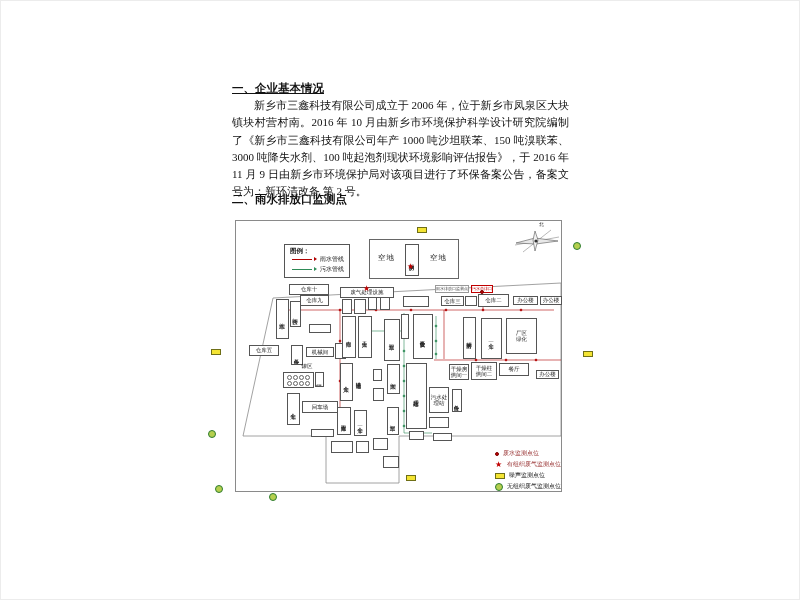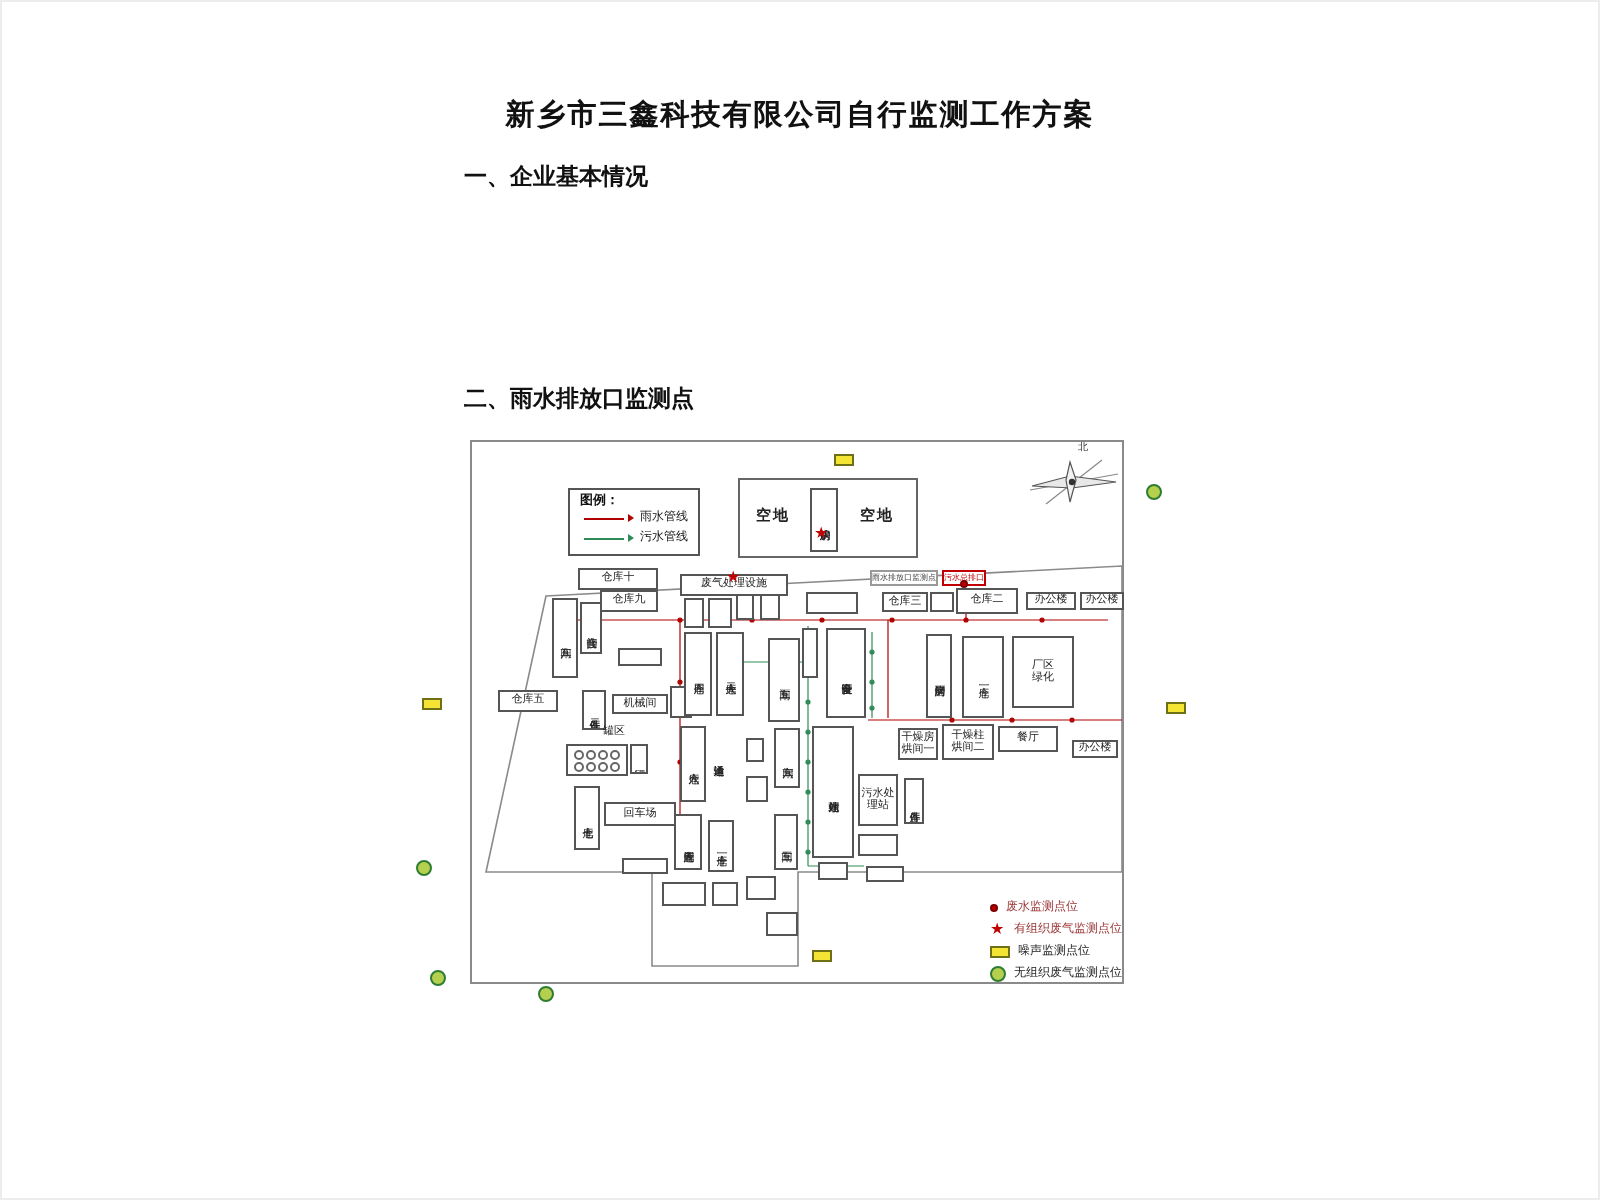--- a/index.html
+++ b/index.html
@@ -1,21 +1,21 @@
 <!DOCTYPE html>
 <html><head>
 <meta charset="utf-8">
 <style>
   html,body{margin:0;padding:0;background:#fff;}
   .page{position:relative;width:800px;height:600px;background:#fff;overflow:hidden;
         font-family:"Liberation Serif","DejaVu Serif",serif;color:#111;
         box-shadow:inset 0 0 0 1px #ececec;}
   .doc-title{position:absolute;left:0;right:0;top:48px;text-align:center;
              font-size:14.5px;font-weight:bold;letter-spacing:1px;}
-  .h1{position:absolute;left:232px;top:81px;font-size:11.5px;font-weight:bold;}
+  .h1{position:absolute;left:232px;top:81px;font-size:11.5px;font-weight:bold;text-decoration:underline;}
   .para{position:absolute;left:232px;top:97px;width:337px;font-size:11px;
         line-height:17.3px;text-align:justify;text-indent:22px;}
   .h2{position:absolute;left:232px;top:192px;font-size:11.5px;font-weight:bold;}
 
   
   .map{position:absolute;left:235px;top:220px;width:327px;height:272px;
        border:1px solid #8a8a8a;box-sizing:border-box;font-size:5.5px;line-height:1.1;}
   .map svg.overlay{position:absolute;left:0;top:0;}
   .bld{position:absolute;border:1px solid #555;background:#fff;box-sizing:border-box;
        display:flex;align-items:center;justify-content:center;text-align:center;
@@ -32,21 +32,21 @@
   .map-legend{position:absolute;left:48px;top:23px;width:66px;height:34px;
               border:1px solid #555;box-sizing:border-box;background:#fff;}
   .map-legend .lg-title{font-size:6.5px;font-weight:bold;margin:2px 0 1px 5px;}
   .lg-row{display:flex;align-items:center;gap:3px;margin:0 0 2px 7px;font-size:6px;height:8px;}
   .pl-line{display:inline-block;width:20px;height:1px;}
   .pl-arrow{display:inline-block;width:0;height:0;border-top:2px solid transparent;
             border-bottom:2px solid transparent;border-left:3px solid #000;margin-left:-1px;}
 
   .top-block{position:absolute;left:133px;top:18px;width:90px;height:40px;
              border:1px solid #666;box-sizing:border-box;background:#fff;}
-  .lot-label{position:absolute;font-size:7.5px;letter-spacing:1px;color:#222;font-weight:bold;}
+  .lot-label{position:absolute;font-size:7.5px;letter-spacing:1px;color:#222;}
   .boiler{position:absolute;left:35px;top:4px;width:14px;height:32px;border:1px solid #555;
           box-sizing:border-box;writing-mode:vertical-rl;text-orientation:upright;
           font-size:5.5px;display:flex;align-items:center;justify-content:center;}
   .north-label{position:absolute;left:303px;top:1px;font-size:5px;color:#333;}
   .compass{position:absolute;left:278px;top:6px;}
 
   
   .markers{position:absolute;left:0;top:0;width:800px;height:600px;pointer-events:none;}
   .mk{position:absolute;display:block;}
   .mk-noise{width:10px;height:6px;background:#f4e433;border:1px solid #6f6f17;box-sizing:border-box;}
@@ -57,22 +57,22 @@
   
   .pt-legend{position:absolute;left:495px;top:448px;width:105px;}
   .pt-row{display:flex;align-items:center;gap:4px;height:11px;font-size:6px;}
   .pt-row .mk{position:static;flex:none;}
 </style>
 </head>
 <body>
 
 <div class="page">
 
-  <div class="doc-title">新乡市三鑫科技有限公司自行监测工作方案</div>
   <div class="h1">一、企业基本情况</div>
+  <div class="para">新乡市三鑫科技有限公司成立于 2006 年，位于新乡市凤泉区大块镇块村营村南。2016 年 10 月由新乡市环境保护科学设计研究院编制了《新乡市三鑫科技有限公司年产 1000 吨沙坦联苯、150 吨溴联苯、3000 吨降失水剂、100 吨起泡剂现状环境影响评估报告》，于 2016 年 11 月 9 日由新乡市环境保护局对该项目进行了环保备案公告，备案文号为：新环清改备  第 2 号。</div>
   <div class="h2">二、雨水排放口监测点</div>
 
   <div class="map">
     <svg class="overlay" width="327" height="272" viewBox="0 0 327 272">
 
       <polygon points="37,77 325,62 325,215 163,215 163,262 90,262 90,215 7,215" fill="none" stroke="#8a8a8a" stroke-width="0.8"></polygon>
 
       <g stroke="#b00000" fill="#b00000" stroke-width="0.6">
         <line x1="40" y1="89" x2="318" y2="89"></line>
         <line x1="104" y1="89" x2="104" y2="212"></line>

